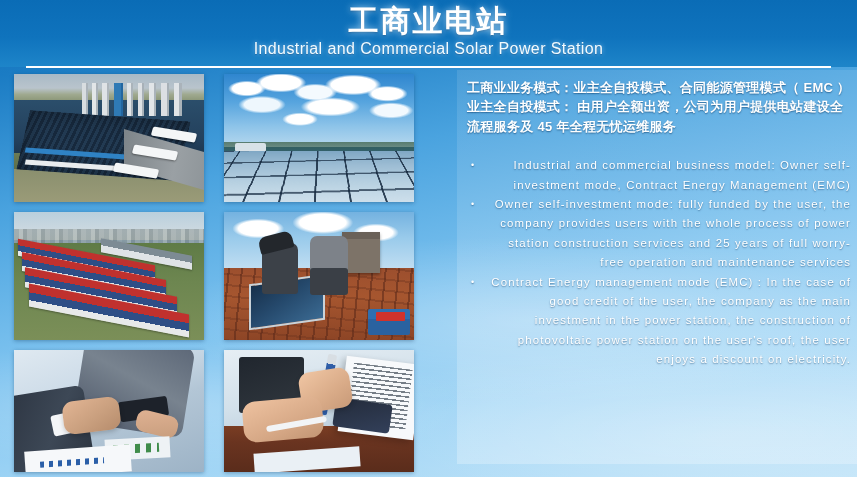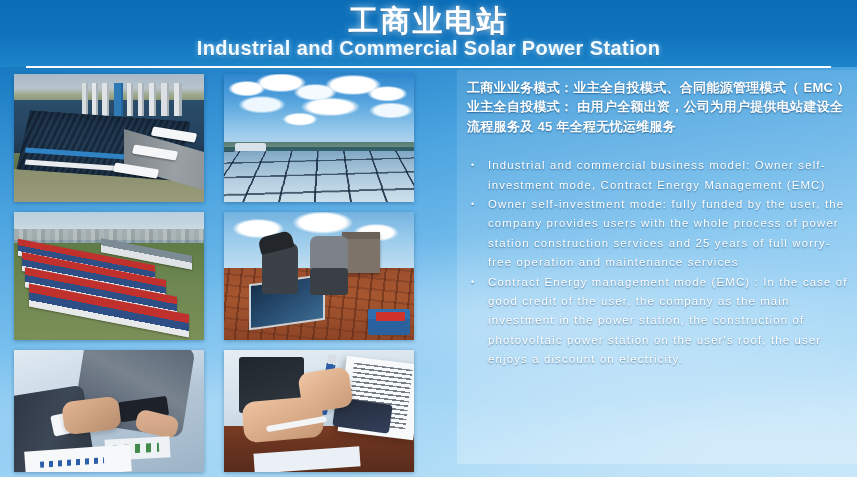--- a/index.html
+++ b/index.html
@@ -44,23 +44,23 @@
   .title-cn {
     margin-top: 4px;
     font-size: 30px;
     line-height: 34px;
     font-weight: bold;
     color: #ffffff;
     letter-spacing: 2px;
     text-shadow: 0 0 7px rgba(190,225,250,0.95), 0 1px 2px rgba(0,40,80,0.45);
   }
   .title-en {
-    font-size: 20px;
+    font-size: 16px;
     line-height: 21px;
-    font-weight: bold;
+    font-weight: normal;
     color: #f2fbff;
     letter-spacing: 0.4px;
     text-shadow: 0 0 5px rgba(170,215,250,0.85), 0 1px 1px rgba(0,40,80,0.4);
   }
   .header-rule {
     position: absolute;
     left: 26px; top: 66px;
     width: 805px;
     height: 1.6px;
     background: #ffffff;
@@ -389,20 +389,21 @@
   }
   ul.bullets li {
     position: relative;
     padding-left: 21px;
     margin: 0 0 0 0;
     color: #ffffff;
     font-size: 11.4px;
     line-height: 19.4px;
     letter-spacing: 1.15px;
     text-shadow: 0 1px 1.5px rgba(0,45,90,0.5);
+    text-align: right;
   }
   ul.bullets li::before {
     content: "\2022";
     position: absolute;
     left: 4px;
     top: 0;
     font-size: 9px;
     line-height: 19.4px;
     color: #ffffff;
   }

